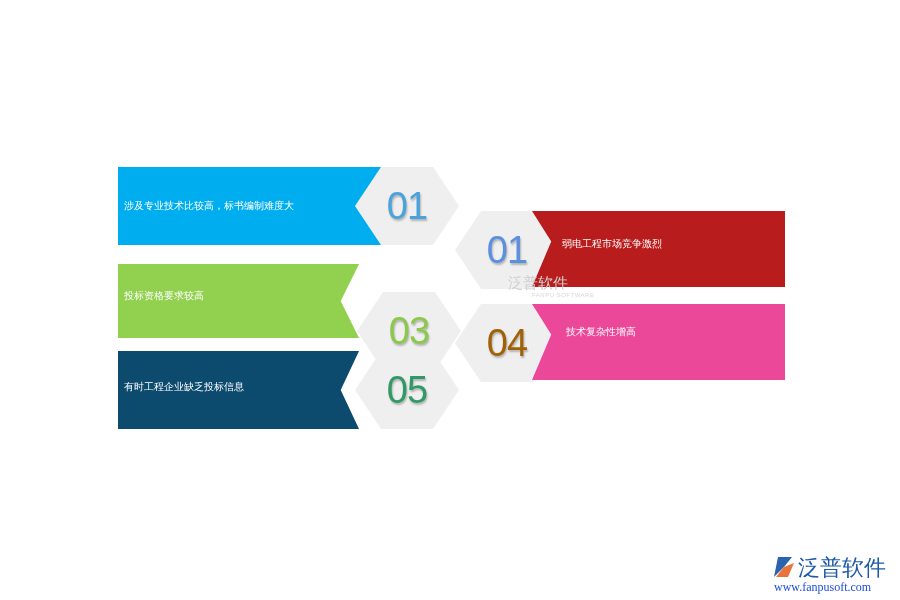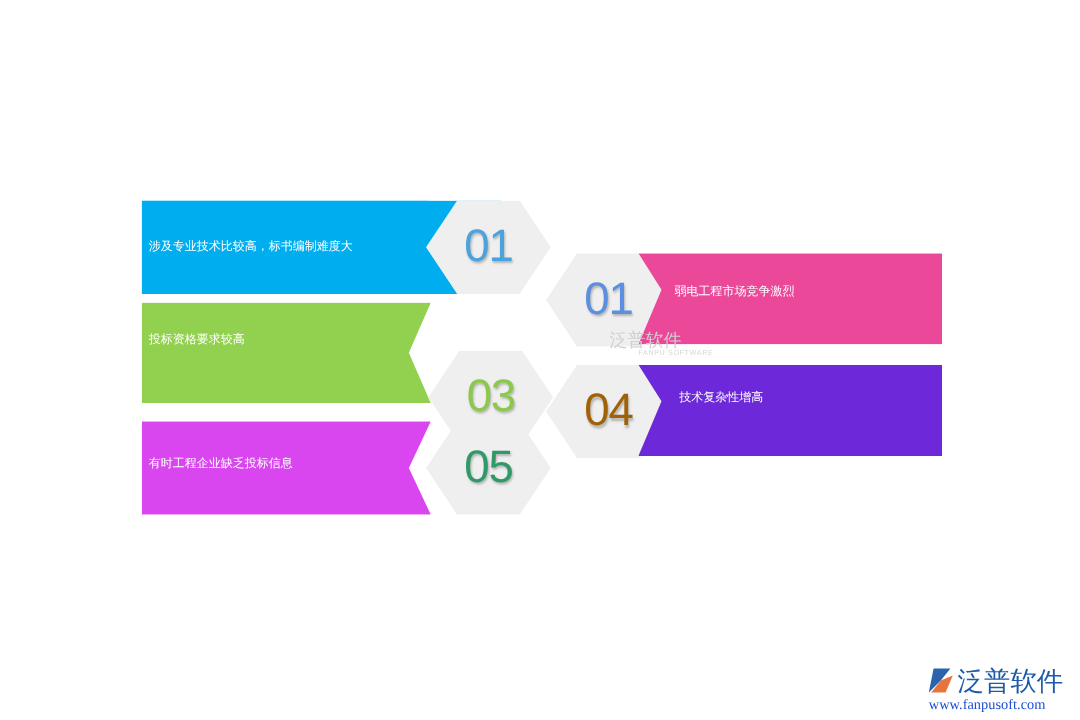--- a/index.html
+++ b/index.html
@@ -27,42 +27,42 @@
 <div class="bar" style="left:118px;top:167px;width:260px;height:78px;background:#00aeef;clip-path:polygon(0 0,92% 0,85% 50%,92% 100%,0 100%);">
   <span class="bar-text" style="left:6px;width:230px;">涉及专业技术比较高，标书编制难度大</span>
 </div>
 <div class="hex hex-left" style="left:355px;top:167px;">
   <span class="num" style="color:#4aa3dc;">01</span>
 </div>
 
 <div class="hex hex-left" style="left:455px;top:211px;">
   <span class="num" style="color:#5b8fe0;">01</span>
 </div>
-<div class="bar" style="left:510px;top:211px;width:275px;height:76px;background:#ec4899;clip-path:polygon(8% 0,100% 0,100% 100%,8% 100%,15% 40%);">
+<div class="bar" style="left:510px;top:211px;width:275px;height:76px;background:#b91c1c;clip-path:polygon(8% 0,100% 0,100% 100%,8% 100%,15% 40%);">
   <span class="bar-text" style="left:52px;top:33px;">弱电工程市场竞争激烈</span>
 </div>
 
-<div class="bar" style="left:118px;top:252px;width:262px;height:84px;background:#92d050;clip-path:polygon(0 0,92% 0,85% 50%,92% 100%,0 100%);text-align:center;">
+<div class="bar" style="left:118px;top:264px;width:262px;height:74px;background:#92d050;clip-path:polygon(0 0,92% 0,85% 50%,92% 100%,0 100%);text-align:center;">
   <span class="bar-text" style="left:6px;top:32px;">投标资格要求较高</span>
 </div>
 <div class="hex hex-left" style="left:357px;top:260px;margin-top:32px;">
   <span class="num" style="color:#8cc84b;">03</span>
 </div>
 
 <div class="wm">泛普软件</div>
 <div class="wm-sub">FANPU SOFTWARE</div>
 
 <div class="hex hex-left" style="left:455px;top:304px;">
   <span class="num" style="color:#a16207;">04</span>
 </div>
-<div class="bar" style="left:510px;top:304px;width:275px;height:76px;background:#6d28d9;clip-path:polygon(8% 0,100% 0,100% 100%,8% 100%,15% 40%);">
+<div class="bar" style="left:510px;top:304px;width:275px;height:76px;background:#ec4899;clip-path:polygon(8% 0,100% 0,100% 100%,8% 100%,15% 40%);">
   <span class="bar-text" style="left:56px;top:28px;">技术复杂性增高</span>
 </div>
 
-<div class="bar" style="left:118px;top:351px;width:262px;height:78px;background:#d946ef;clip-path:polygon(0 0,92% 0,85% 50%,92% 100%,0 100%);">
+<div class="bar" style="left:118px;top:351px;width:262px;height:78px;background:#0c4a6e;clip-path:polygon(0 0,92% 0,85% 50%,92% 100%,0 100%);">
   <span class="bar-text" style="left:6px;top:36px;">有时工程企业缺乏投标信息</span>
 </div>
 <div class="hex hex-left" style="left:355px;top:351px;text-align:right;">
   <span class="num" style="color:#2f9a68;">05</span>
 </div>
 
 <div class="logo">
   <svg width="26" height="24" style="position:absolute;left:0;top:2px;">
     <polygon points="8,2 22,2 14,12 4,22" fill="#2c63ad"></polygon>
     <polygon points="14,12 24,8 18,22 6,22" fill="#e8743b"></polygon>

